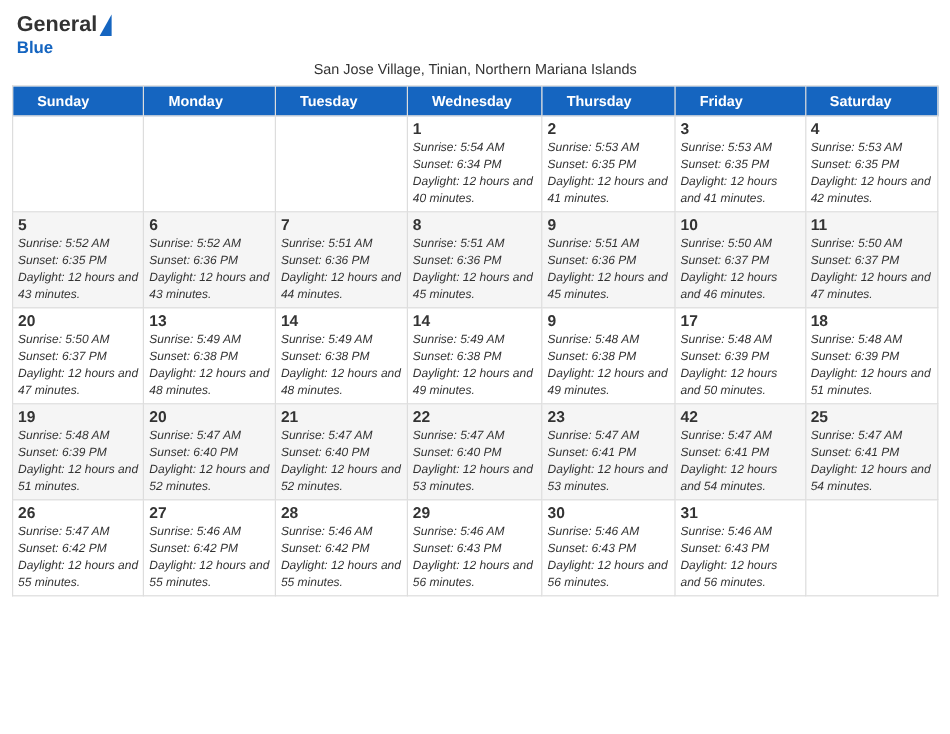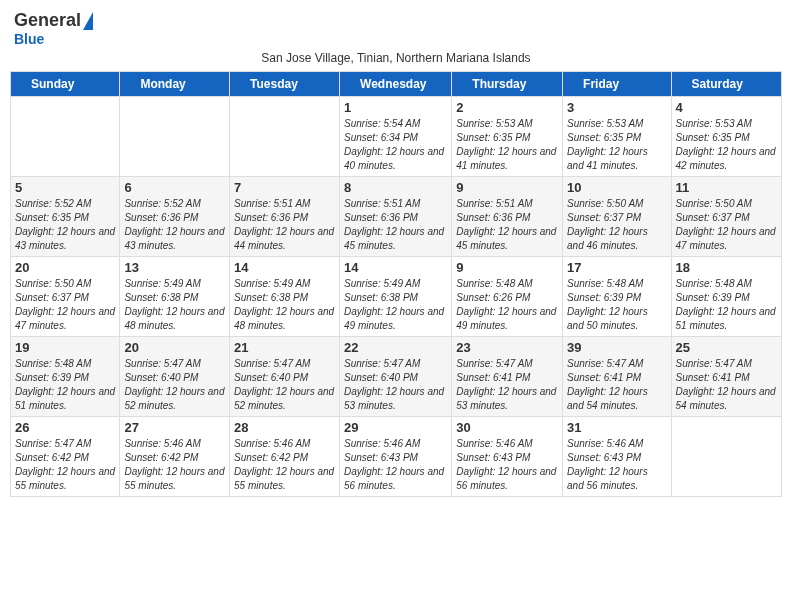--- a/index.html
+++ b/index.html
@@ -237,21 +237,21 @@
         <td>
           <span class="day-number">14</span>
           <div class="day-info">Sunrise: 5:49 AM
 Sunset: 6:38 PM
 Daylight: 12 hours
 and 49 minutes.</div>
         </td>
         <td>
           <span class="day-number">9</span>
           <div class="day-info">Sunrise: 5:48 AM
-Sunset: 6:26 PM
+Sunset: 6:38 PM
 Daylight: 12 hours
 and 49 minutes.</div>
         </td>
         <td>
           <span class="day-number">17</span>
           <div class="day-info">Sunrise: 5:48 AM
 Sunset: 6:39 PM
 Daylight: 12 hours
 and 50 minutes.</div>
         </td>
@@ -293,21 +293,21 @@
 and 53 minutes.</div>
         </td>
         <td>
           <span class="day-number">23</span>
           <div class="day-info">Sunrise: 5:47 AM
 Sunset: 6:41 PM
 Daylight: 12 hours
 and 53 minutes.</div>
         </td>
         <td>
-          <span class="day-number">39</span>
+          <span class="day-number">42</span>
           <div class="day-info">Sunrise: 5:47 AM
 Sunset: 6:41 PM
 Daylight: 12 hours
 and 54 minutes.</div>
         </td>
         <td>
           <span class="day-number">25</span>
           <div class="day-info">Sunrise: 5:47 AM
 Sunset: 6:41 PM
 Daylight: 12 hours

